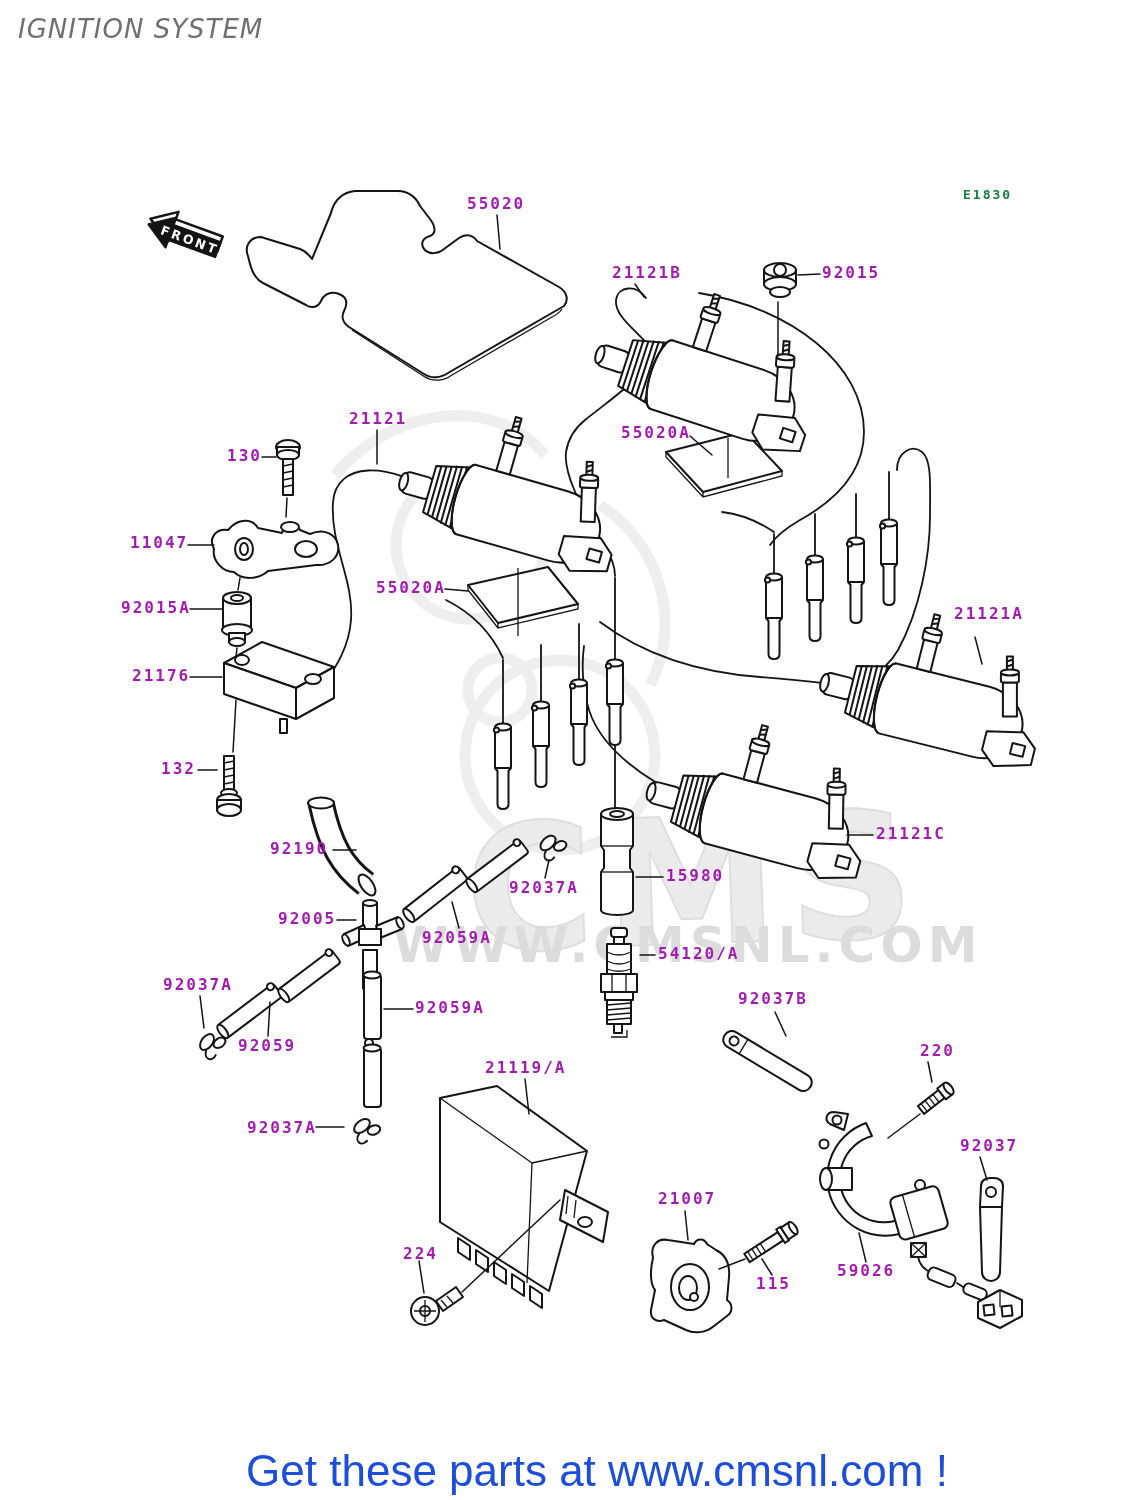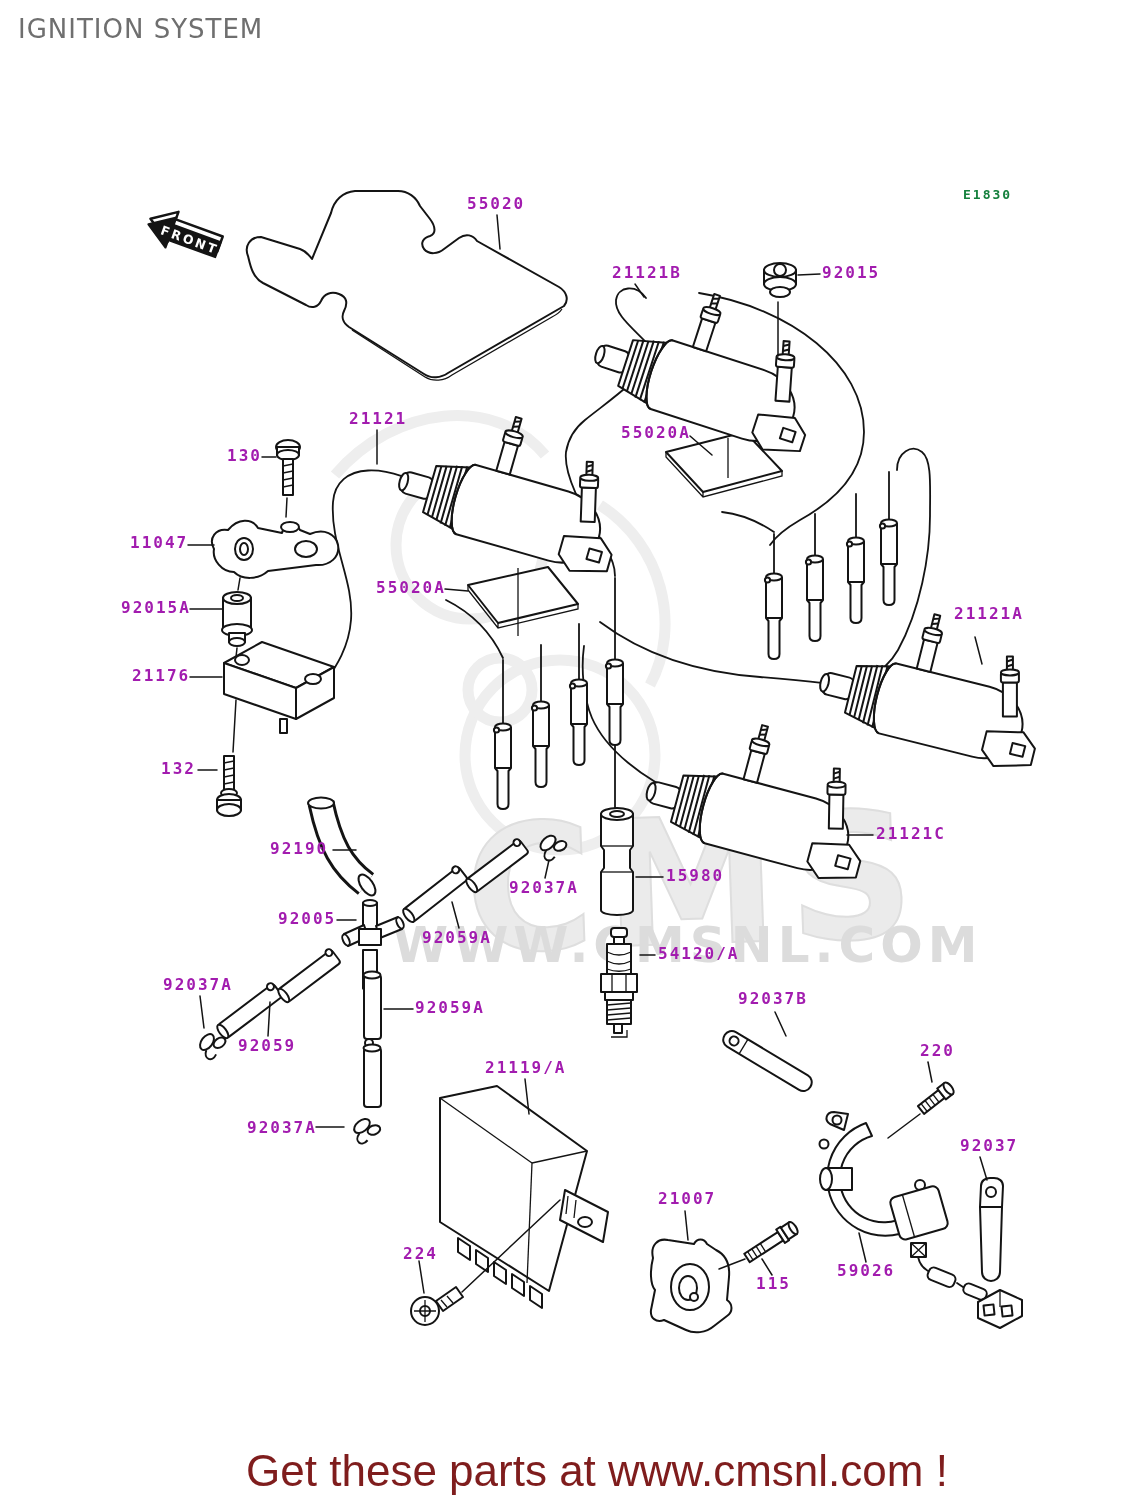--- a/index.html
+++ b/index.html
@@ -1,25 +1,25 @@
 <!DOCTYPE html>
 <html><head>
 <meta charset="utf-8">
 <style>
   html,body{margin:0;padding:0;background:#ffffff;}
   .stage{position:relative;width:1146px;height:1500px;background:#ffffff;overflow:hidden;
          font-family:"DejaVu Sans", sans-serif;}
   .page-title{position:absolute;left:18px;top:14px;font-size:26px;letter-spacing:1px;
-              color:#6f6f6f;font-family:"DejaVu Sans", sans-serif;}
+              color:#6f6f6f;font-family:"DejaVu Sans", sans-serif;font-style:italic;}
   .diagram-code{position:absolute;left:963px;top:187px;font-size:13px;font-weight:700;
                 letter-spacing:2px;color:#15803d;font-family:"DejaVu Sans Mono", monospace;}
   .part-label{position:absolute;font-family:"DejaVu Sans Mono", monospace;font-weight:700;
               font-size:16px;letter-spacing:2px;color:#a21caf;white-space:nowrap;line-height:16px;}
   .footer-text{position:absolute;left:0;right:0;top:1446px;text-align:center;padding-left:48px;
-               font-size:44px;color:#7f1d1d;font-family:"Liberation Sans", sans-serif;}
+               font-size:44px;color:#1d4ed8;font-family:"Liberation Sans", sans-serif;}
   svg.artwork{position:absolute;left:0;top:0;}
   .ln{fill:#ffffff;stroke:#141414;stroke-width:2;stroke-linejoin:round;stroke-linecap:round;}
   .wire{fill:none;stroke:#141414;stroke-width:1.8;stroke-linecap:round;}
   .leader{stroke:#141414;stroke-width:1.5;stroke-linecap:round;}
   .thin{fill:none;stroke:#141414;stroke-width:1.3;}
   .wm{fill:#ebebeb;stroke:#dedede;stroke-width:2;font-family:"DejaVu Sans", sans-serif;font-weight:700;}
   .wm2{fill:#dcdcdc;stroke:none;font-family:"DejaVu Sans", sans-serif;font-weight:700;}
   .wmshape{fill:none;stroke:#eeeeee;stroke-width:11;}
 </style>
 </head>

